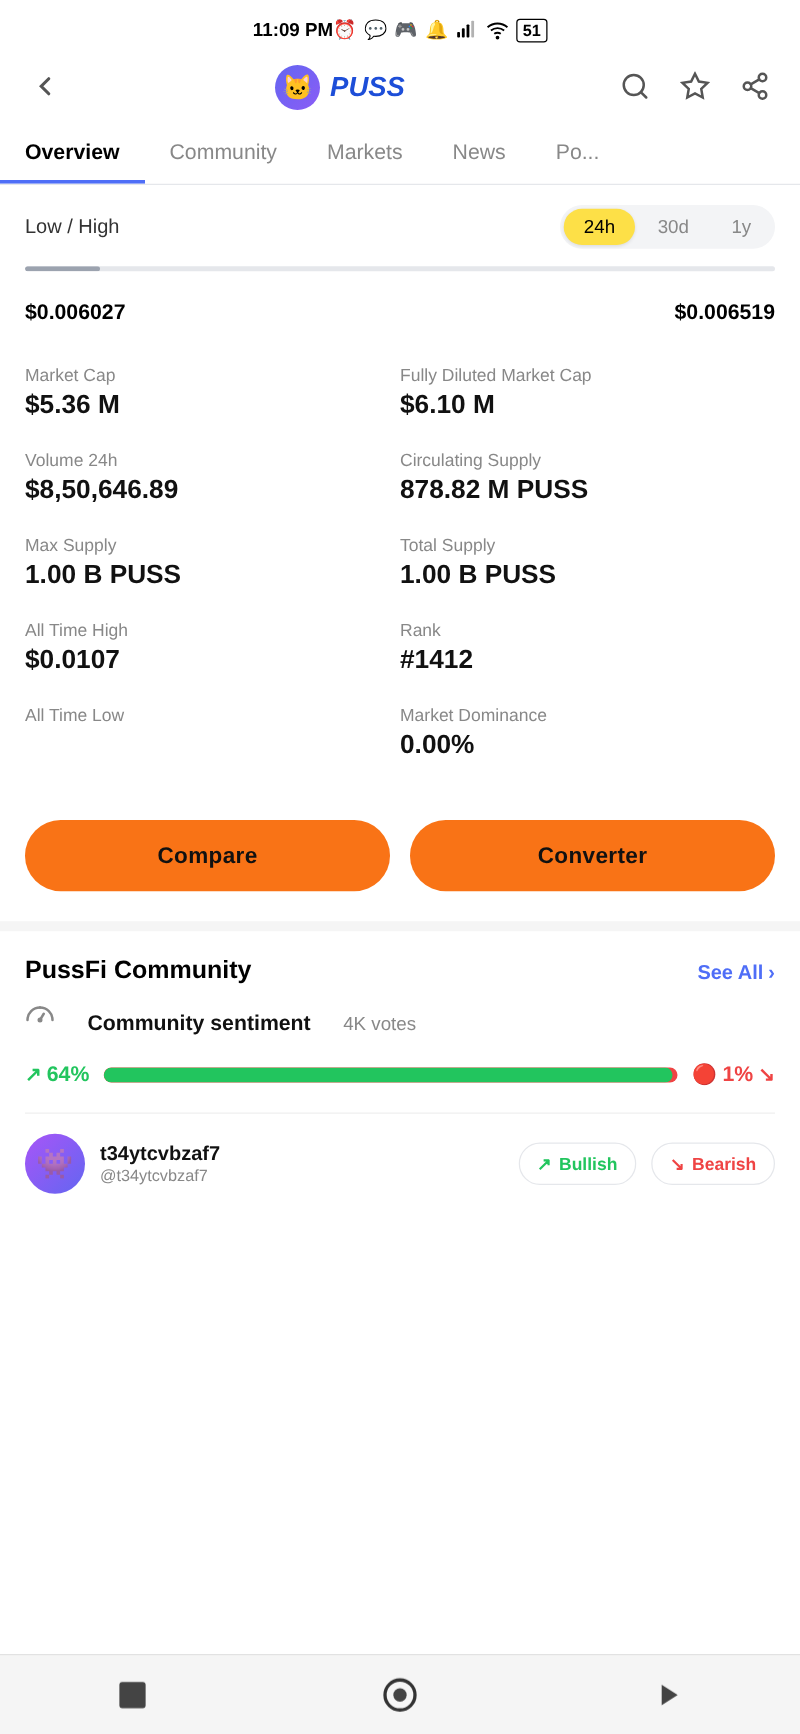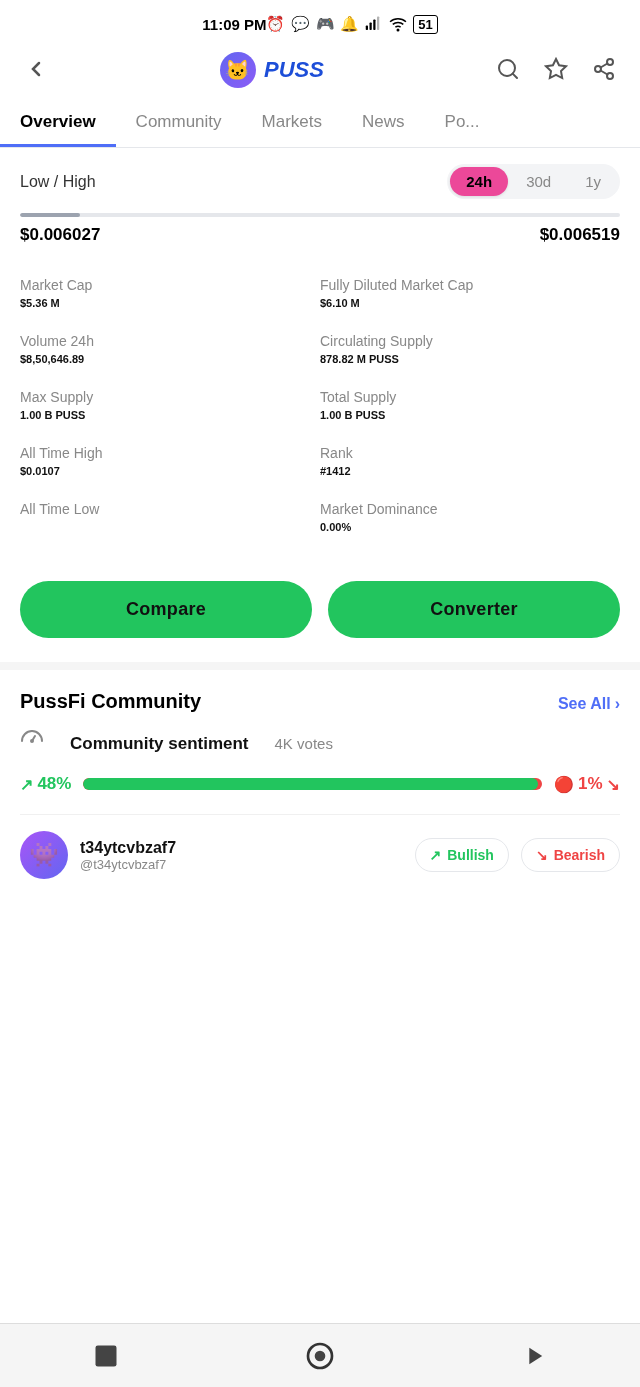--- a/index.html
+++ b/index.html
@@ -122,23 +122,23 @@
     .time-btn {
       padding: 6px 16px;
       border-radius: 18px;
       border: none;
       font-size: 15px;
       cursor: pointer;
       background: transparent;
       color: #888;
     }
     .time-btn.active {
-      background: #ec4899;
+      background: #fde047;
       color: #000;
-      font-weight: 700;
+      font-weight: 400;
       box-shadow: 0 1px 3px rgba(0,0,0,0.1);
     }
 
     
     .price-range-container {
       padding: 4px 20px 8px;
     }
     .price-range-bar {
       height: 4px;
       background: #e5e7eb;
@@ -151,21 +151,21 @@
       left: 0;
       top: 0;
       height: 100%;
       width: 10%;
       background: #9ca3af;
       border-radius: 2px;
     }
     .price-range-values {
       display: flex;
       justify-content: space-between;
-      margin-top: 8px;
+      margin-top: 23px;
     }
     .price-low, .price-high {
       font-size: 17px;
       font-weight: 600;
       color: #000;
     }
 
     
     .stats-grid {
       display: grid;
@@ -175,37 +175,37 @@
     }
     .stat-item {
       padding: 12px 0;
     }
     .stat-label {
       font-size: 14px;
       color: #888;
       margin-bottom: 4px;
     }
     .stat-value {
-      font-size: 11px;
+      font-size: 21px;
       font-weight: 700;
       color: #111;
     }
 
     
     .action-buttons {
       display: flex;
       gap: 16px;
       padding: 24px 20px;
     }
     .action-btn {
       flex: 1;
       padding: 18px;
       border-radius: 30px;
       border: none;
-      background: #22c55e;
+      background: #f97316;
       font-size: 18px;
       font-weight: 700;
       color: #111;
       cursor: pointer;
       letter-spacing: 0.3px;
     }
 
     
     .community-section {
       padding: 20px 20px 16px;
@@ -531,21 +531,21 @@
           <circle cx="12" cy="12" r="1" fill="#888"></circle>
         </svg>
       </span>
       <span class="sentiment-title">Community sentiment</span>
       <span class="sentiment-votes">4K votes</span>
     </div>
 
     <div class="sentiment-bar-row">
       <div class="sentiment-positive">
         <span style="color:#22c55e; font-size:16px;">↗</span>
-        <span>48%</span>
+        <span>64%</span>
       </div>
       <div class="sentiment-bar-container">
         <div class="sentiment-bar-fill" style="width:99%;"></div>
       </div>
       <div class="sentiment-negative">
         <span style="font-size:16px;">🔴</span>
         <span>1%</span>
         <span style="color:#ef4444; font-size:16px;">↘</span>
       </div>
     </div>

